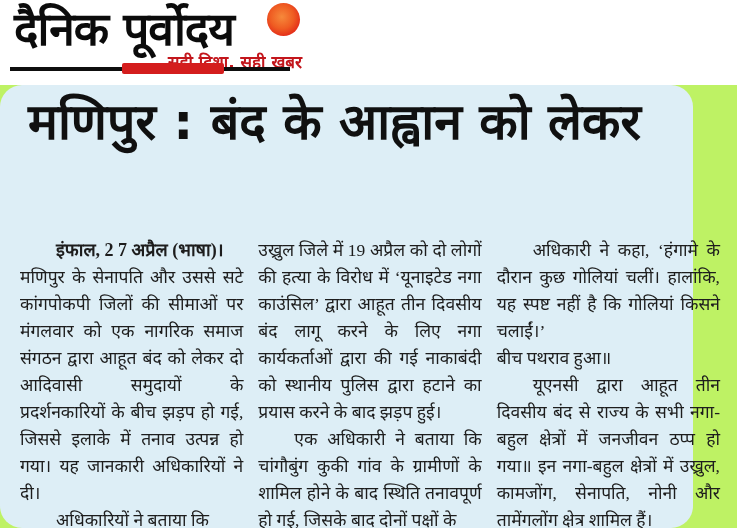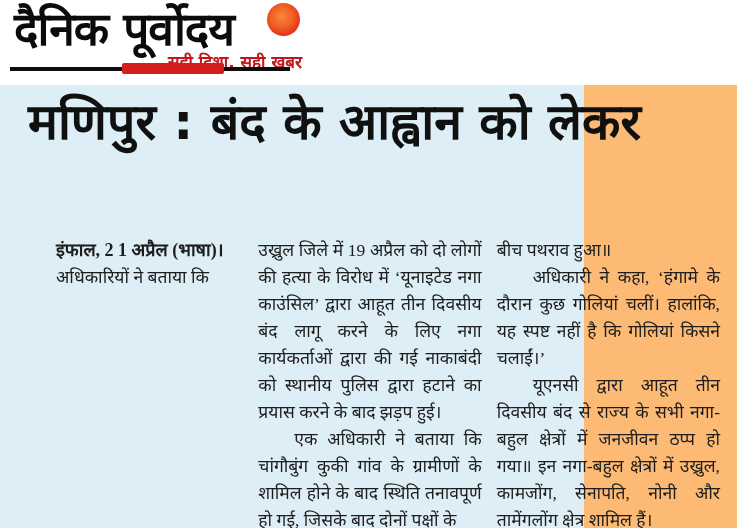--- a/index.html
+++ b/index.html
@@ -1,20 +1,20 @@
 <!DOCTYPE html>
 <html><head>
 <meta charset="utf-8">
 <style>
   html, body { margin: 0; padding: 0; overflow: hidden; }
   #page {
     position: relative;
     width: 737px;
     height: 528px;
-    background: #fdba74;
+    background: #bef264;
     font-family: "Liberation Serif", "DejaVu Serif", serif;
   }
 
   
   .masthead {
     position: absolute;
     top: 0; left: 0;
     width: 737px; height: 85px;
     background: #ffffff;
   }
@@ -64,22 +64,23 @@
     width: 102px; height: 11px;
     background: #d41d1d;
     border-radius: 2px;
     z-index: 3;
   }
 
   
   .article {
     position: absolute;
     top: 85px; left: 0;
-    width: 584px; height: 443px;
+    width: 693px; height: 443px;
     background: #ddeef6;
+    border-radius: 22px;
   }
   .headline {
     position: absolute;
     top: 4px; left: 28px;
     width: 692px;
     color: #101010;
     font-weight: 900;
     font-size: 50px;
     line-height: 67px;
     font-family: "DejaVu Sans", "Liberation Sans", sans-serif;
@@ -122,31 +123,32 @@
   </div>
 
   <div class="article">
     <div class="headline">
       <div>मणिपुर : बंद के आह्वान को लेकर</div>
     </div>
 
     <div class="columns">
 
       <div class="col">
-        <p class="para dateline">इंफाल, 2 1 अप्रैल (भाषा)।</p>
+        <p class="para dateline">इंफाल, 2 7 अप्रैल (भाषा)।</p>
+        <p class="para">मणिपुर के सेनापति और उससे सटे कांगपोकपी जिलों की सीमाओं पर मंगलवार को एक नागरिक समाज संगठन द्वारा आहूत बंद को लेकर दो आदिवासी समुदायों के प्रदर्शनकारियों के बीच झड़प हो गई, जिससे इलाके में तनाव उत्पन्न हो गया। यह जानकारी अधिकारियों ने दी।</p>
         <p class="para indent">अधिकारियों ने बताया कि</p>
       </div>
 
       <div class="col">
         <p class="para">उख्रुल जिले में 19 अप्रैल को दो लोगों की हत्या के विरोध में ‘यूनाइटेड नगा काउंसिल’ द्वारा आहूत तीन दिवसीय बंद लागू करने के लिए नगा कार्यकर्ताओं द्वारा की गई नाकाबंदी को स्थानीय पुलिस द्वारा हटाने का प्रयास करने के बाद झड़प हुई।</p>
         <p class="para indent">एक अधिकारी ने बताया कि चांगौबुंग कुकी गांव के ग्रामीणों के शामिल होने के बाद स्थिति तनावपूर्ण हो गई, जिसके बाद दोनों पक्षों के</p>
       </div>
 
       <div class="col">
+        <p class="para indent">अधिकारी ने कहा, ‘हंगामे के दौरान कुछ गोलियां चलीं। हालांकि, यह स्पष्ट नहीं है कि गोलियां किसने चलाईं।’</p>
         <p class="para">बीच पथराव हुआ॥</p>
-        <p class="para indent">अधिकारी ने कहा, ‘हंगामे के दौरान कुछ गोलियां चलीं। हालांकि, यह स्पष्ट नहीं है कि गोलियां किसने चलाईं।’</p>
         <p class="para indent">यूएनसी द्वारा आहूत तीन दिवसीय बंद से राज्य के सभी नगा-बहुल क्षेत्रों में जनजीवन ठप्प हो गया॥ इन नगा-बहुल क्षेत्रों में उख्रुल, कामजोंग, सेनापति, नोनी और तामेंगलोंग क्षेत्र शामिल हैं।</p>
       </div>
 
     </div>
   </div>
 
 </div>
 
 </body></html>

